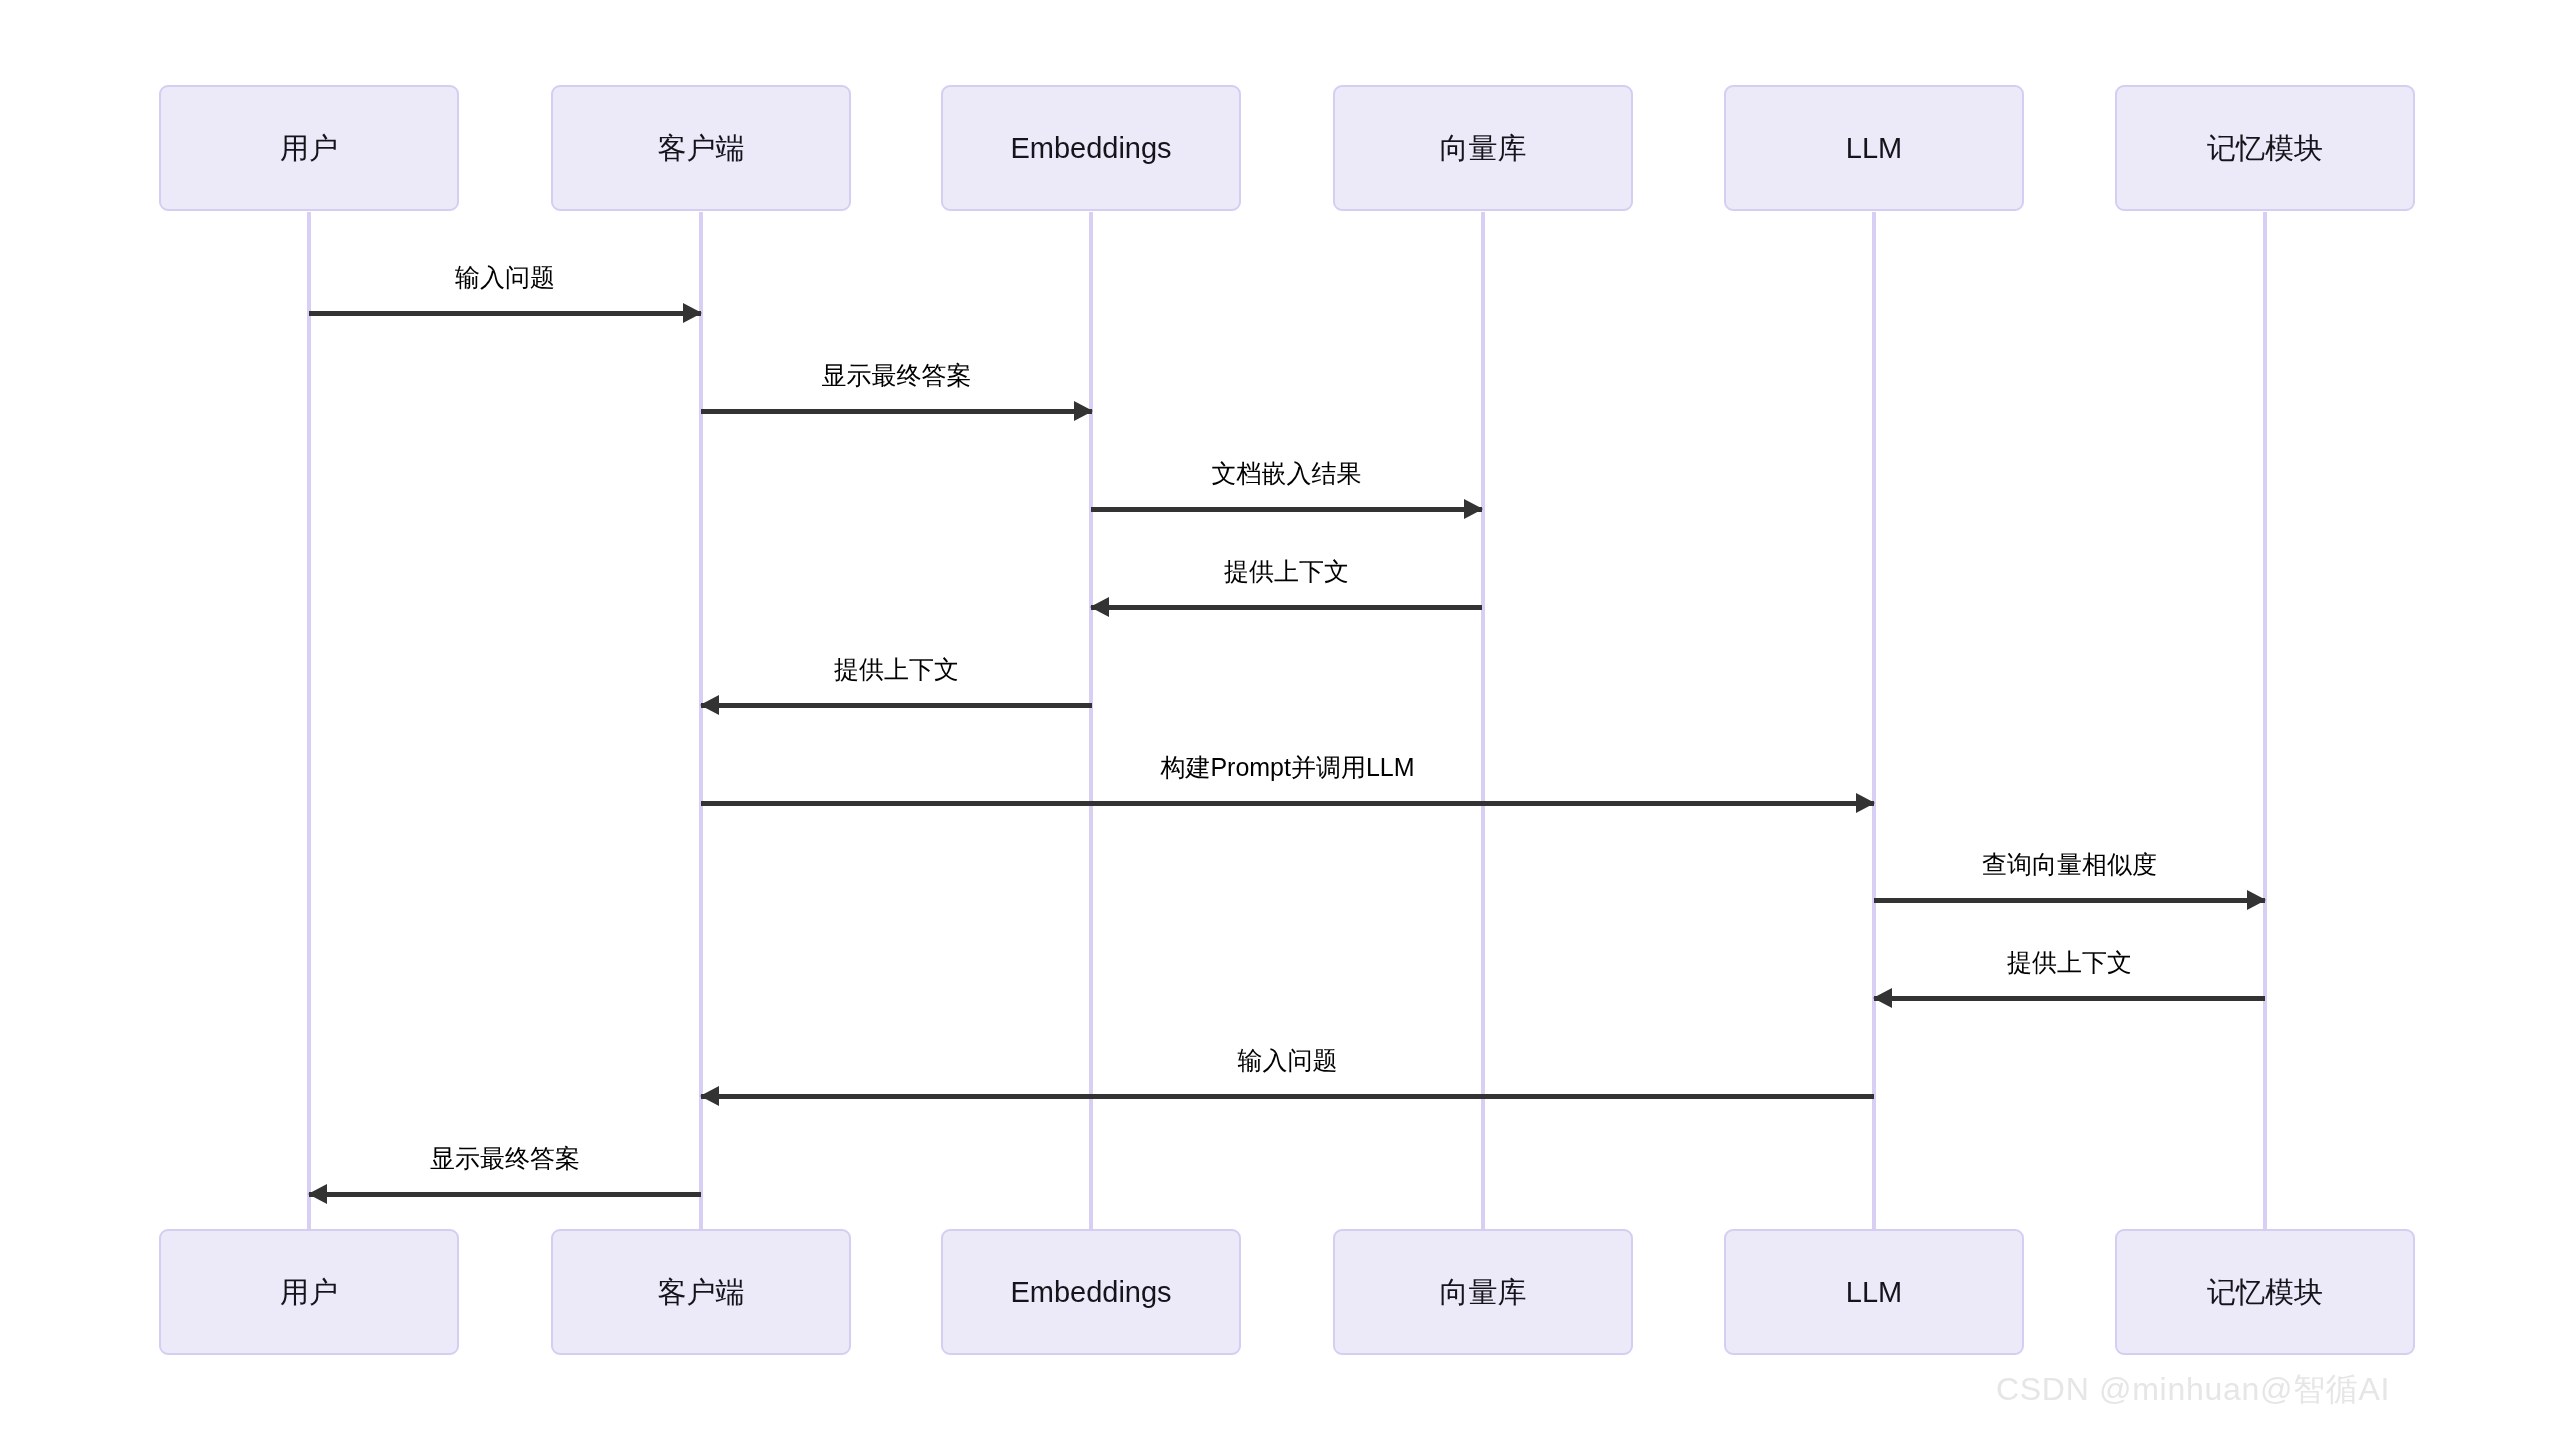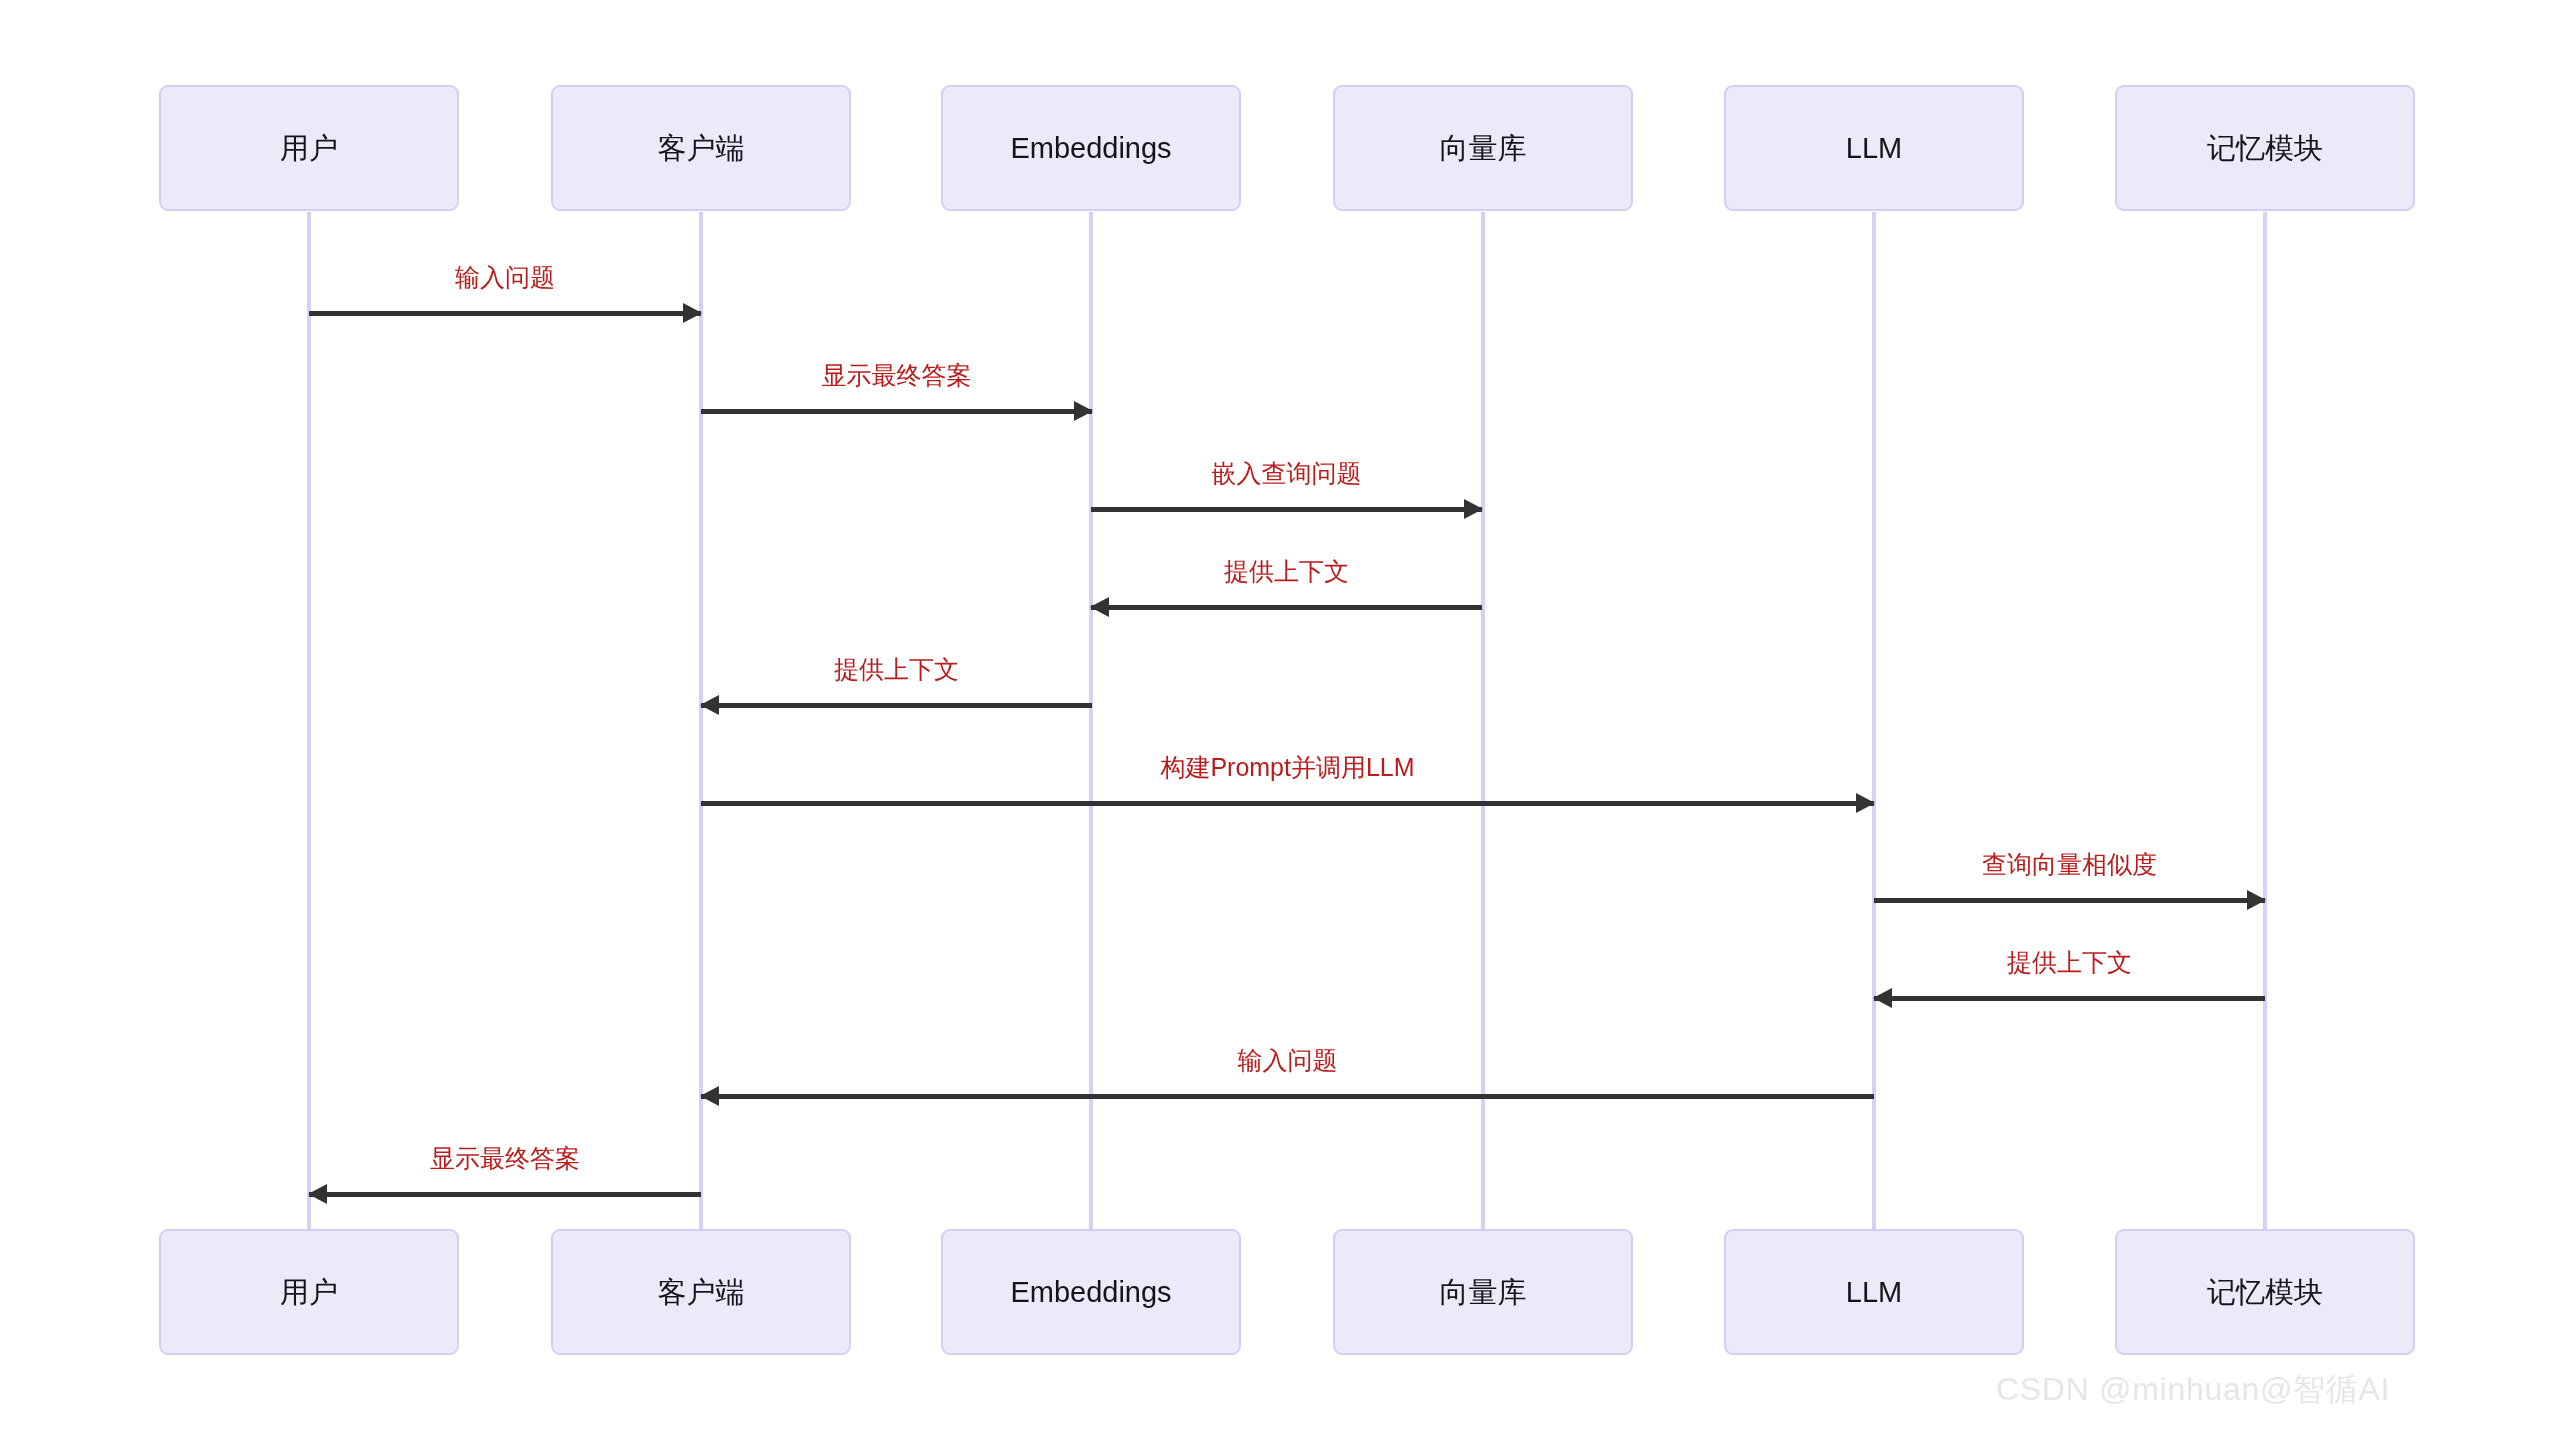--- a/index.html
+++ b/index.html
@@ -80,21 +80,21 @@
     left: -1.3px;
     border-right: 19.6px solid #333333;
   }
   .message-label {
     position: absolute;
     left: 0;
     width: 100%;
     text-align: center;
     bottom: 17px;
     font-size: 25px;
-    color: #b91c1c;
+    color: #000000;
     white-space: nowrap;
     font-family: "Liberation Sans", "DejaVu Sans", sans-serif;
   }
 
   
   #watermark {
     position: absolute;
     font-size: 32px;
     color: #E6E6E6;
     white-space: nowrap;
@@ -155,21 +155,21 @@
       <div class="message-label">输入问题</div>
     </div>
     <div class="message dir-right" style="left: 701px; width: 391px; top: 409px;">
       <div class="line"></div>
       <div class="head"></div>
       <div class="message-label">显示最终答案</div>
     </div>
     <div class="message dir-right" style="left: 1091px; width: 391px; top: 507px;">
       <div class="line"></div>
       <div class="head"></div>
-      <div class="message-label">嵌入查询问题</div>
+      <div class="message-label">文档嵌入结果</div>
     </div>
     <div class="message dir-left" style="left: 1091px; width: 391px; top: 605px;">
       <div class="line"></div>
       <div class="head"></div>
       <div class="message-label">提供上下文</div>
     </div>
     <div class="message dir-left" style="left: 701px; width: 391px; top: 703px;">
       <div class="line"></div>
       <div class="head"></div>
       <div class="message-label">提供上下文</div>

